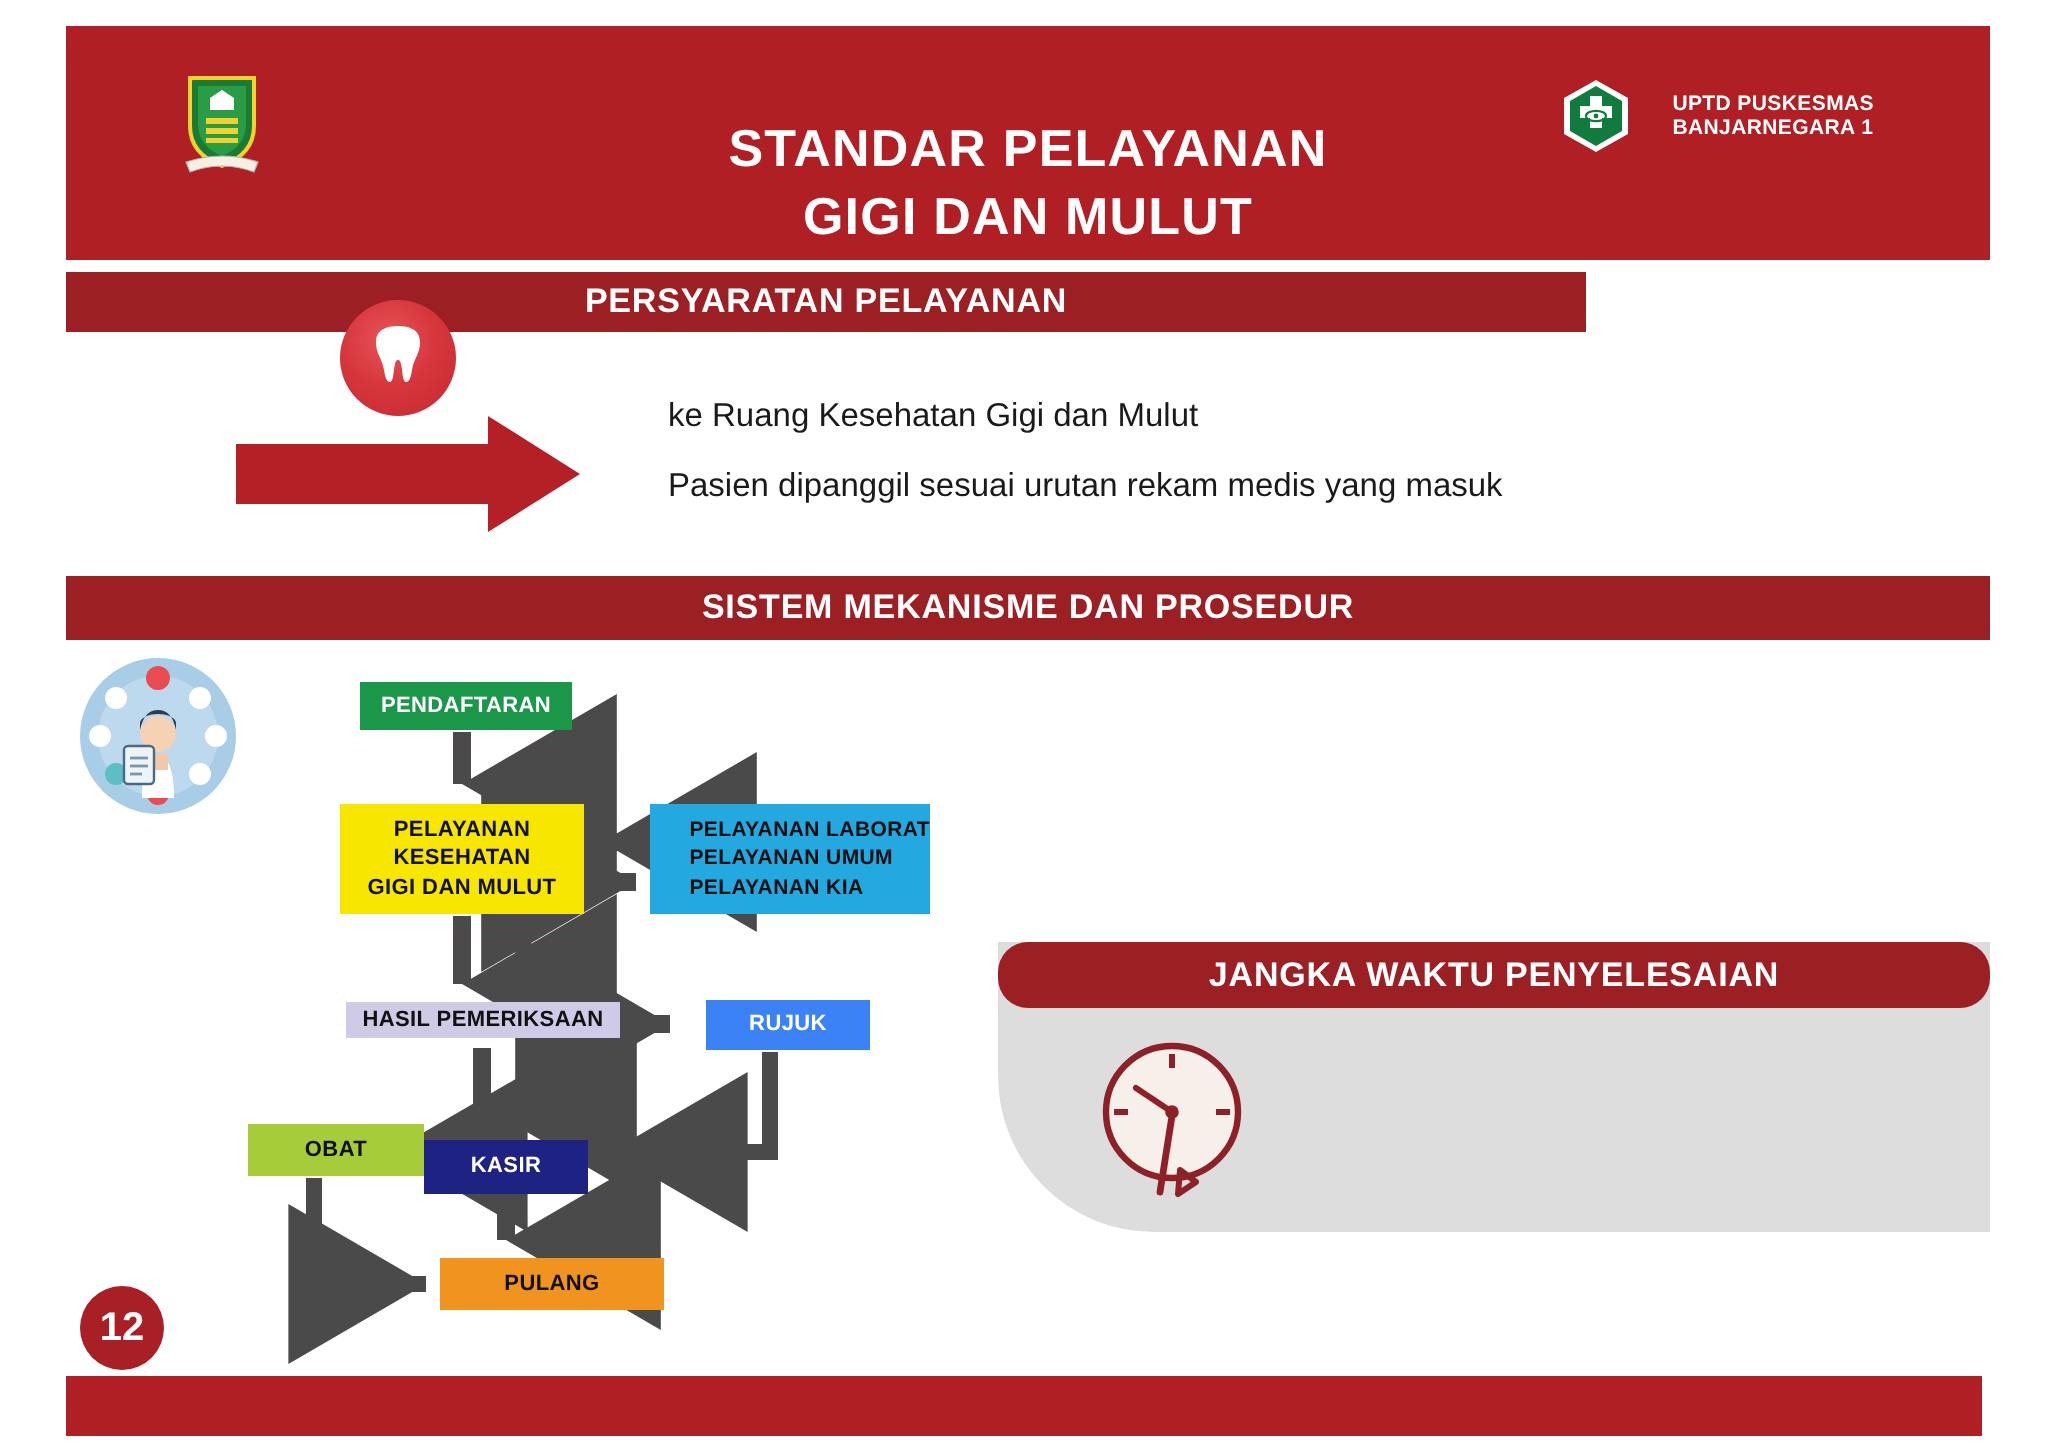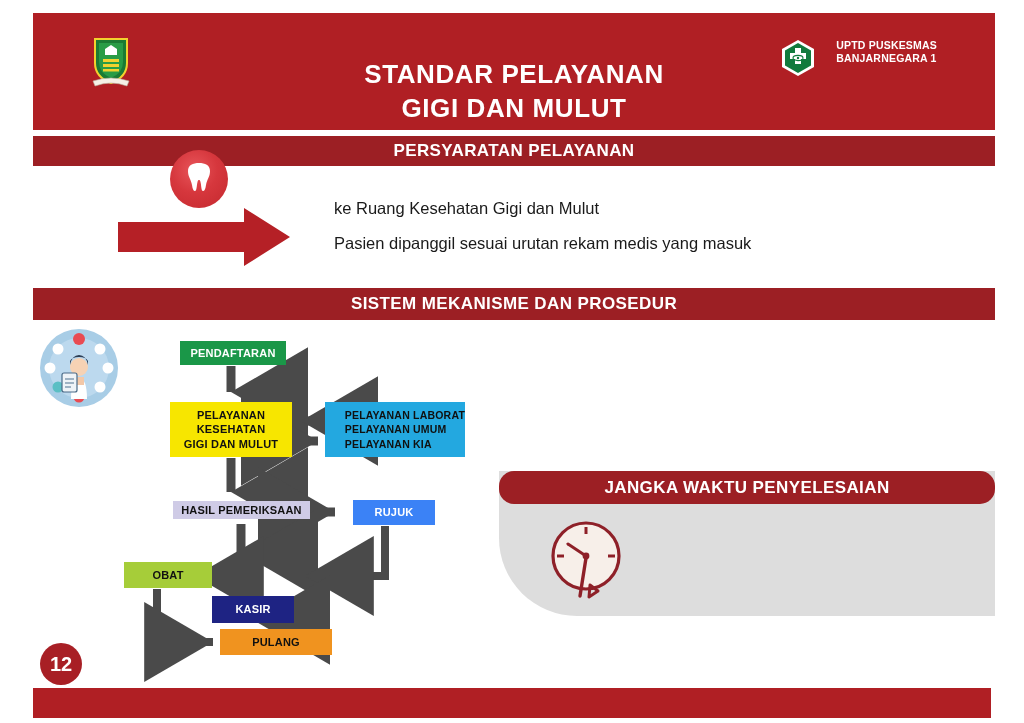--- a/index.html
+++ b/index.html
@@ -34,39 +34,39 @@
   }
   .header-title .l2 { display: block; }
 
   .kab-logo {
     position: absolute;
     left: 56px; top: 20px; width: 44px; height: 56px;
   }
   .pkm-logo-wrap {
     position: absolute;
     right: 58px; top: 26px;
-    display: flex; align-items: flex-start; gap: 21px;
+    display: flex; align-items: center; gap: 21px;
   }
   .pkm-logo { width: 34px; height: 38px; flex: 0 0 auto; }
   .pkm-text {
     color: #ffffff; font-size: 10.5px; font-weight: bold;
     line-height: 12.5px; letter-spacing: 0.2px; white-space: pre-line;
   }
 
   
   .section-bar {
     position: absolute;
     background: #9c1f24;
     color: #ffffff;
     font-size: 17px;
     font-weight: bold;
     letter-spacing: 0.4px;
     display: flex; align-items: center; justify-content: center;
   }
-  #bar-persyaratan { left: 33px; top: 136px; width: 962px; height: 30px; }
+  #bar-persyaratan { left: 33px; top: 136px; width: 760px; height: 30px; }
   #bar-sistem      { left: 33px; top: 288px; width: 962px; height: 32px; }
 
   
   .tooth-badge {
     position: absolute;
     left: 170px; top: 150px; width: 58px; height: 58px;
     border-radius: 50%;
     background: radial-gradient(circle at 42% 34%, #e8555a 0%, #d6373d 45%, #c4282e 100%);
   }
   .tooth-badge svg { position: absolute; left: 16px; top: 11px; }
@@ -92,21 +92,21 @@
     letter-spacing: 0.2px;
     line-height: 14.5px;
   }
   #box-pendaftaran { left: 180px; top: 341px; width: 106px; height: 24px; background: #1a9748; color: #ffffff; }
   #box-pelayanan   { left: 170px; top: 402px; width: 122px; height: 55px; background: #f7e600; color: #111111; }
   #box-lab         { left: 325px; top: 402px; width: 140px; height: 55px; background: #23a8e0; color: #101010;
                      justify-content: flex-end; text-align: left; padding-left: 11px; font-size: 10.5px; }
   #box-hasil       { left: 173px; top: 501px; width: 137px; height: 18px; background: #cfcbe6; color: #111111; }
   #box-rujuk       { left: 353px; top: 500px; width: 82px; height: 25px; background: #3b82f6; color: #ffffff; }
   #box-obat        { left: 124px; top: 562px; width: 88px; height: 26px; background: #a6cd39; color: #111111; }
-  #box-kasir       { left: 212px; top: 596px; width: 82px; height: 27px; background: #1e2383; color: #ffffff; }
+  #box-kasir       { left: 212px; top: 570px; width: 82px; height: 27px; background: #1e2383; color: #ffffff; }
   #box-pulang      { left: 220px; top: 629px; width: 112px; height: 26px; background: #f0931f; color: #111111; }
 
   .flow-svg { position: absolute; left: 0; top: 0; width: 1024px; height: 723px; pointer-events: none; }
 
   
   #jangka-panel {
     position: absolute;
     left: 499px; top: 471px; width: 496px; height: 145px;
     background: #dddddd;
     border-bottom-left-radius: 78px;

